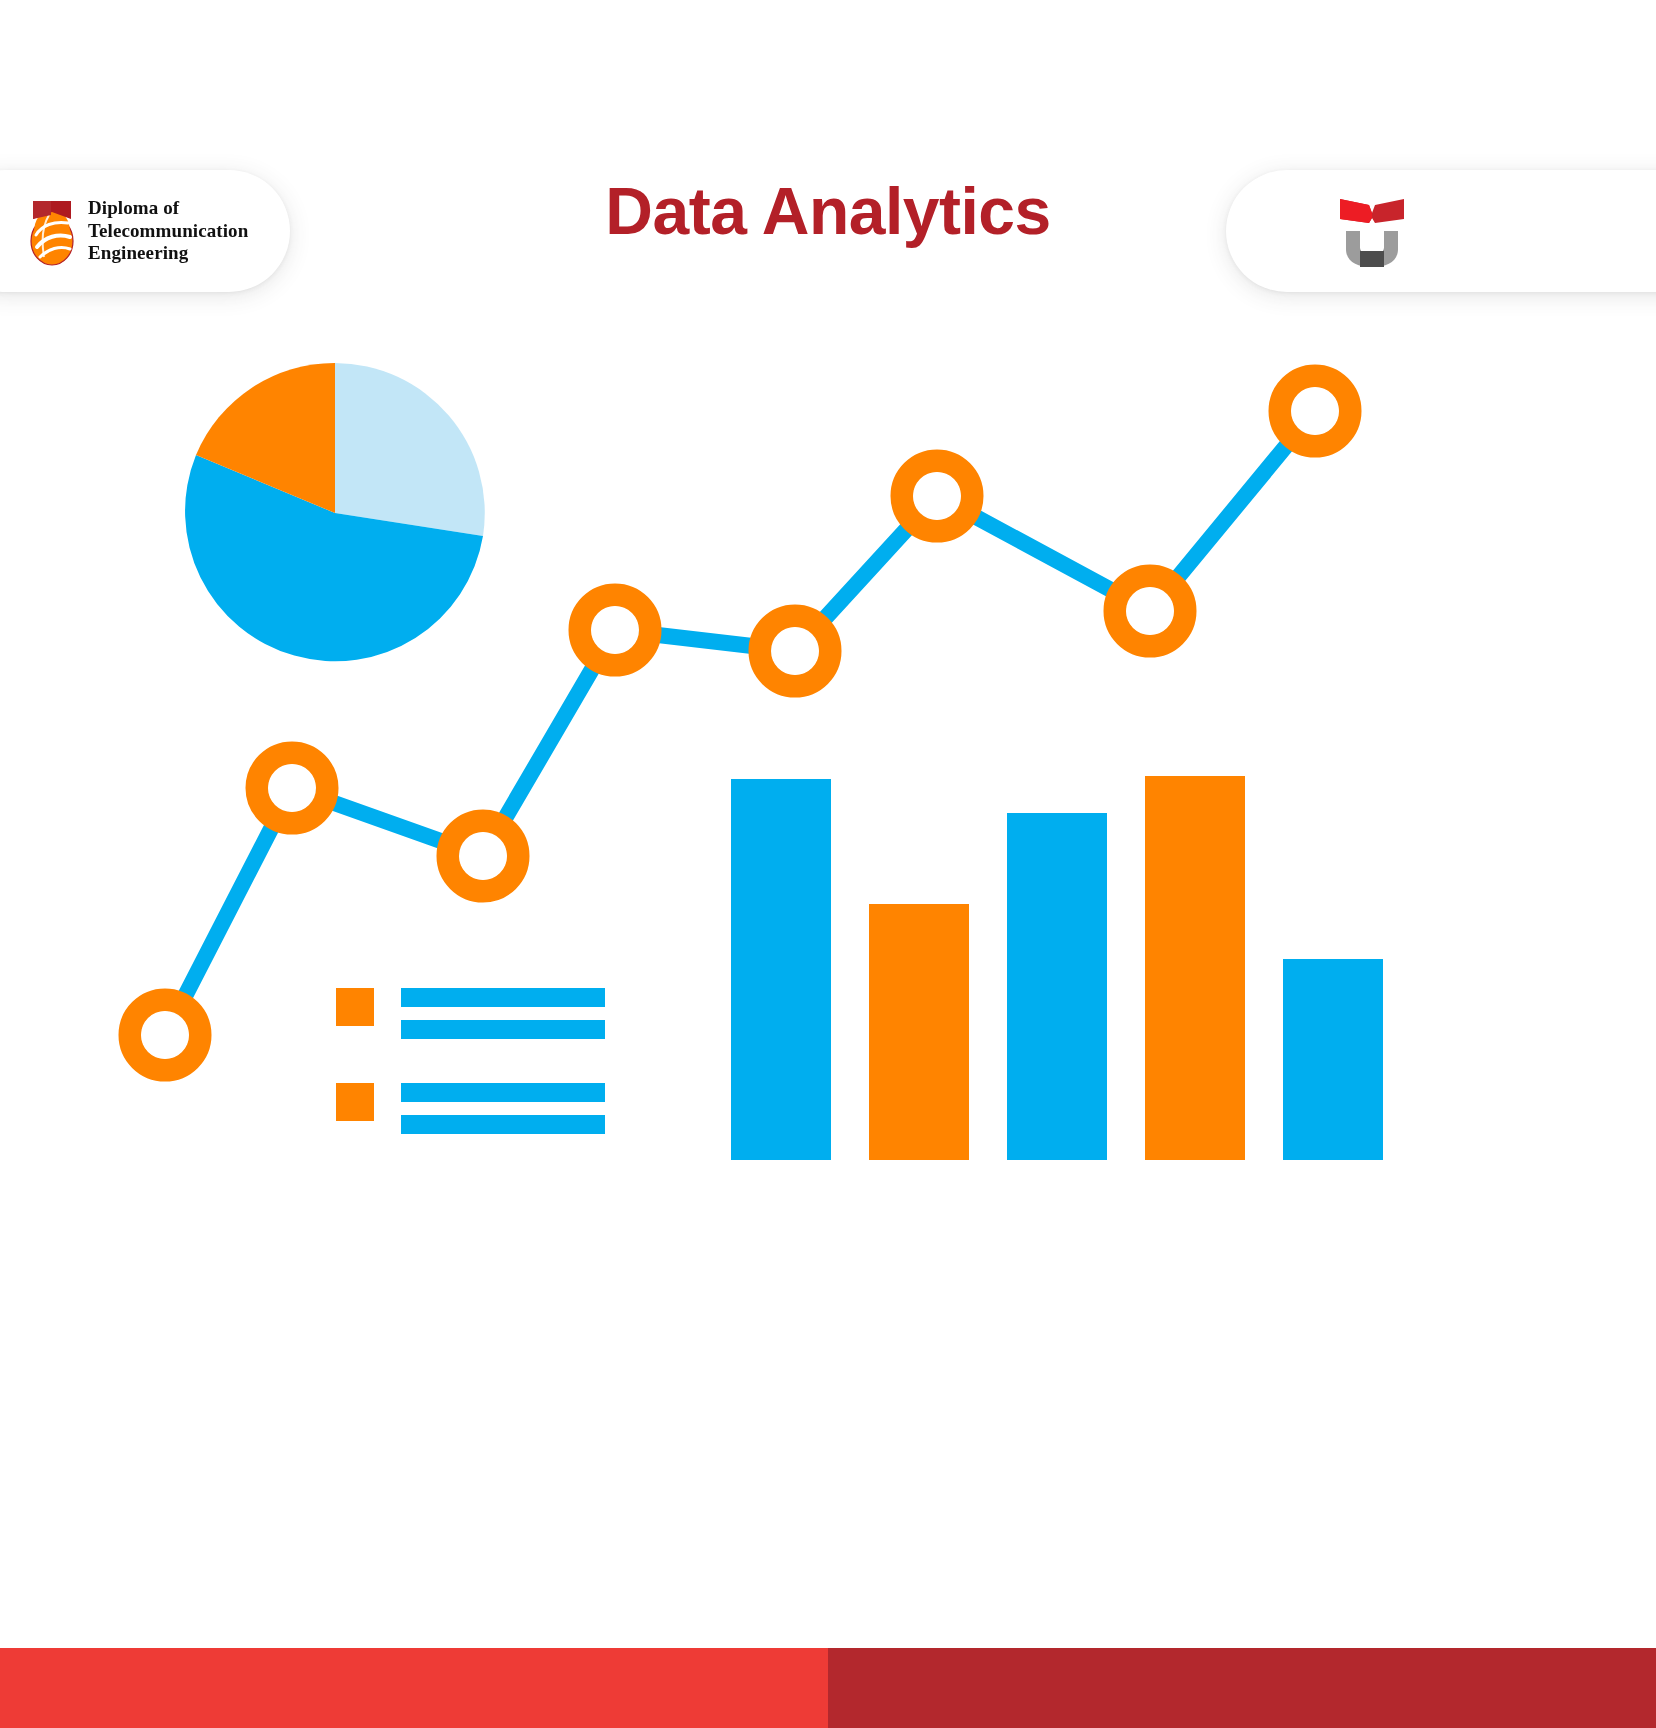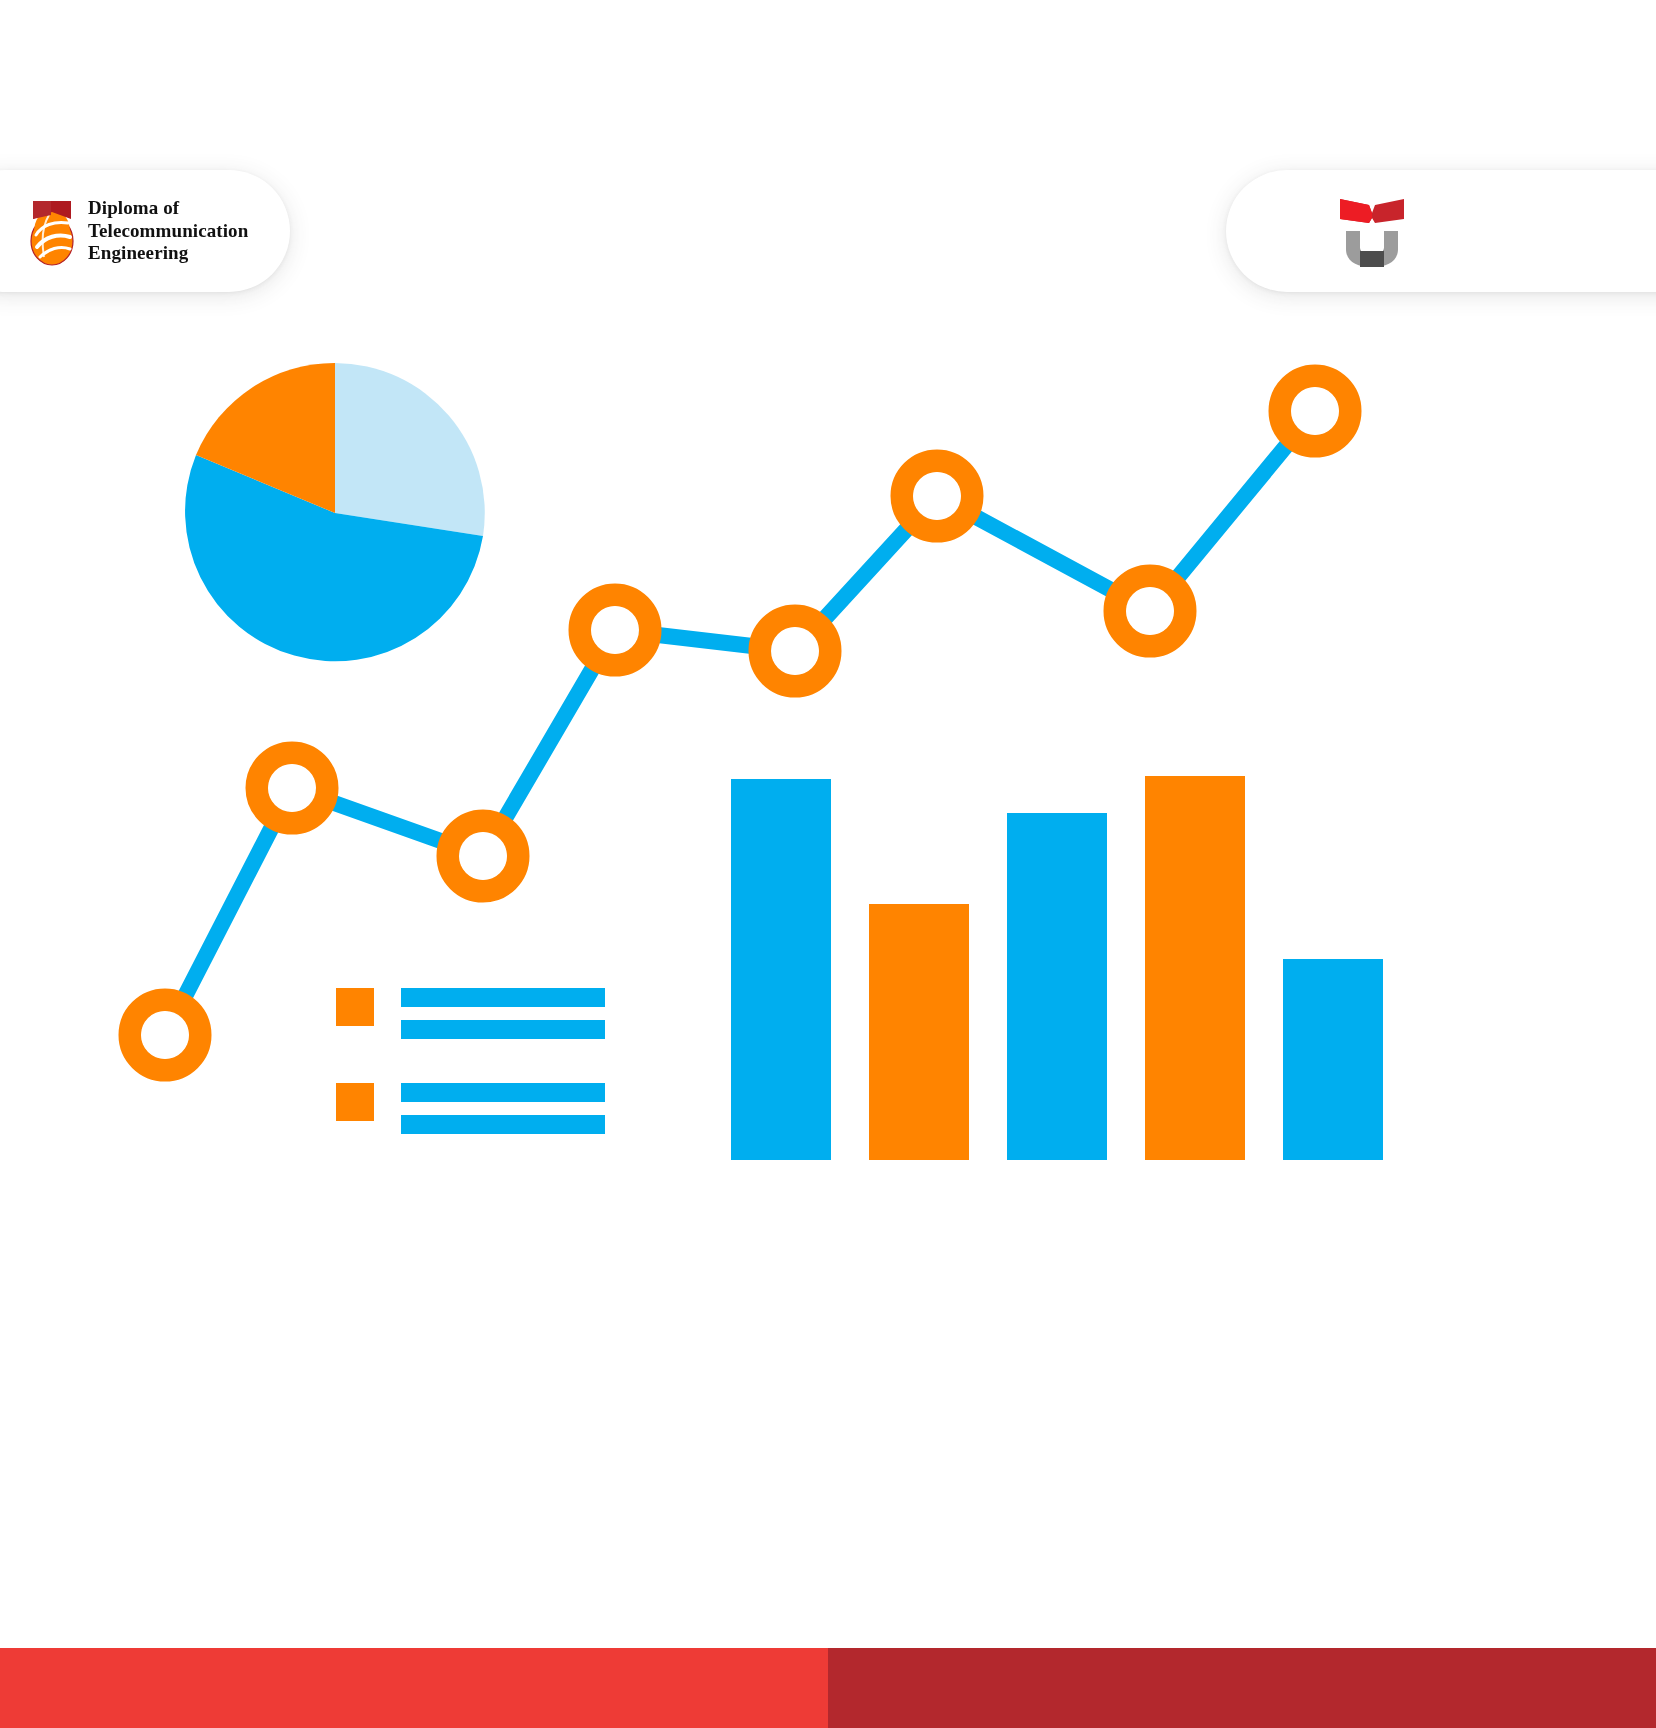--- a/index.html
+++ b/index.html
@@ -145,20 +145,21 @@
           <path d="M21 20 C15 30 13 44 16 62" stroke="#ffffff" stroke-width="2" fill="none" opacity=".85"></path>
           <path d="M5 6 H43 V24 L24 17 L5 24 Z" fill="#AE1A20"></path>
           <path d="M5 6 H23 V20 L5 24 Z" fill="#B3282D"></path>
         </svg>
       </div>
       <div class="dte-text">Diploma of
 Telecommunication
 Engineering</div>
     </div>
 
+    <div class="poster-title">Data Analytics</div>
 
     <div class="pill pill-right">
       <div class="tel-logo">
         <svg viewBox="0 0 72 76" width="72" height="76" aria-hidden="true">
           <path d="M4 6 L33 12 L36 20 L39 12 L68 6 L68 26 L39 30 L36 25 L33 30 L4 26 Z" fill="#C8242B"></path>
           <path d="M4 6 L33 12 L36 20 L36 25 L33 30 L4 26 Z" fill="#ED1C24"></path>
           <path d="M10 38 L10 56 C10 68 20 74 36 74 C52 74 62 68 62 56 L62 38 L48 38 L48 55 C48 61 43 63 36 63 C29 63 24 61 24 55 L24 38 Z" fill="#9C9C9C"></path>
           <path d="M24 55 C24 61 29 63 36 63 C43 63 48 61 48 55 L48 74 L24 74 Z" fill="#4D4D4D"></path>
           <path d="M24 58 L48 58 L48 74 L24 74 Z" fill="#4D4D4D"></path>
         </svg>

